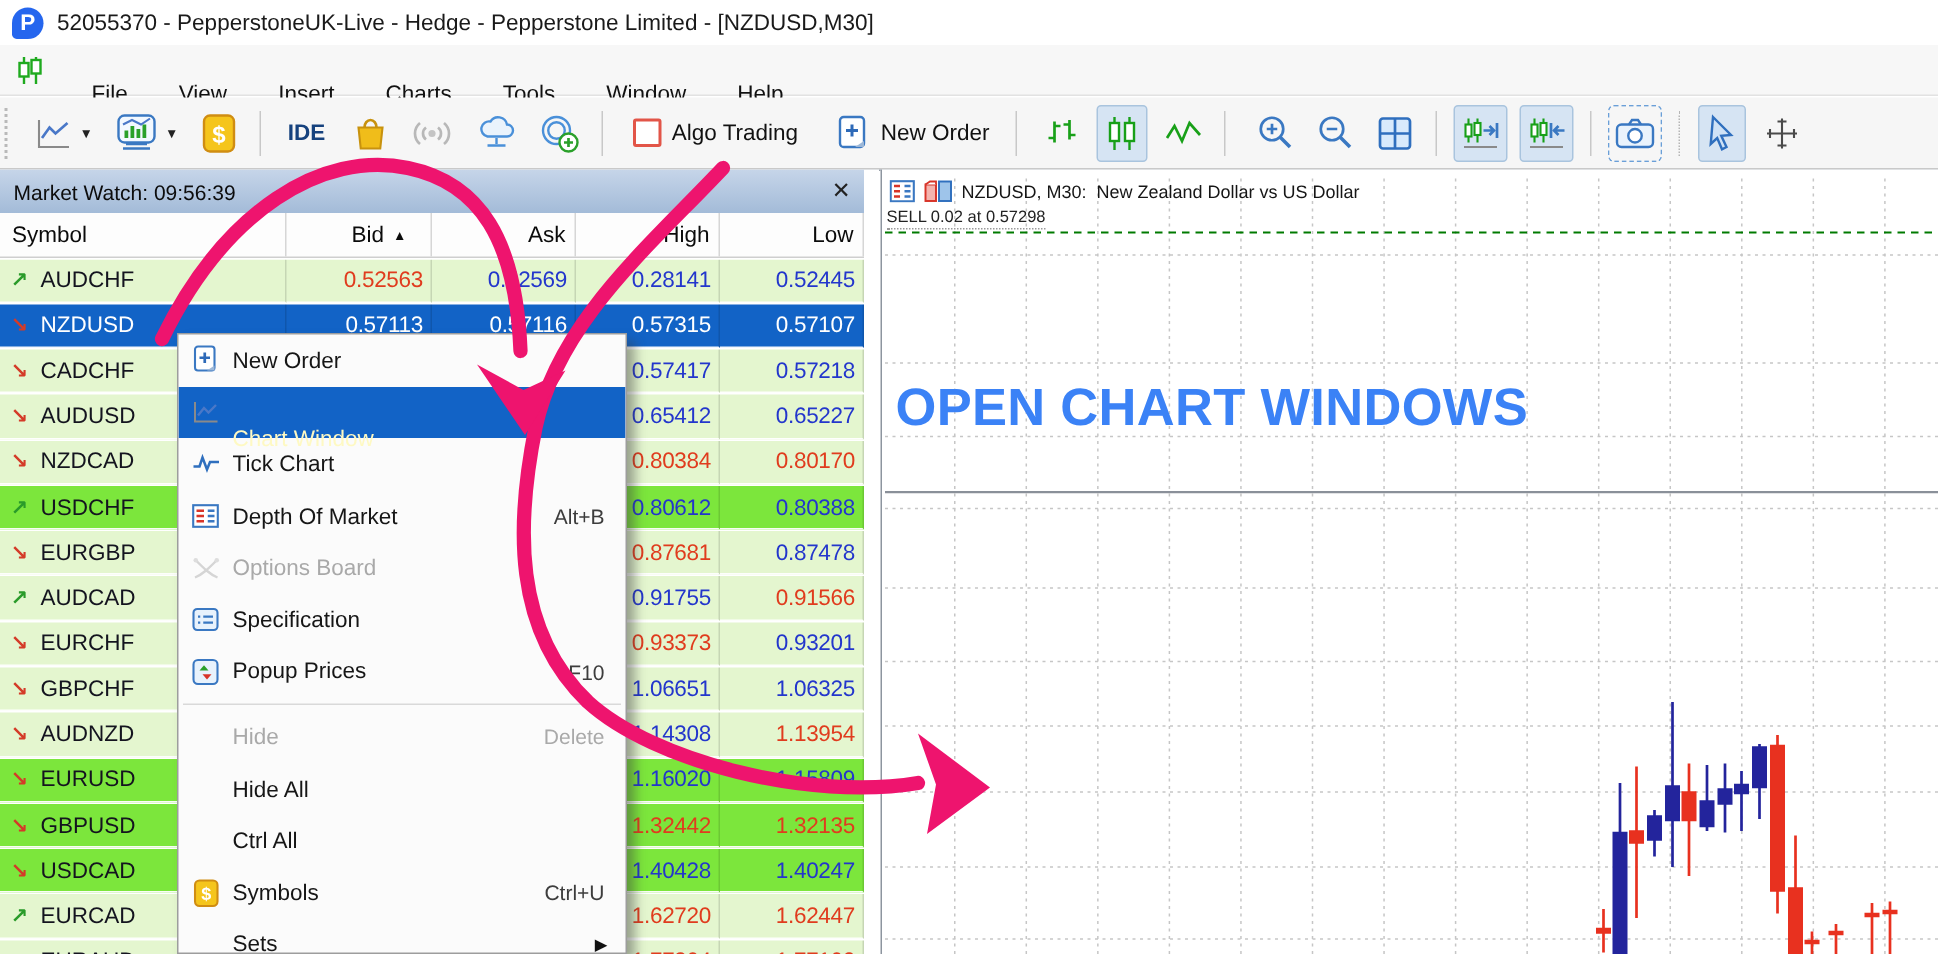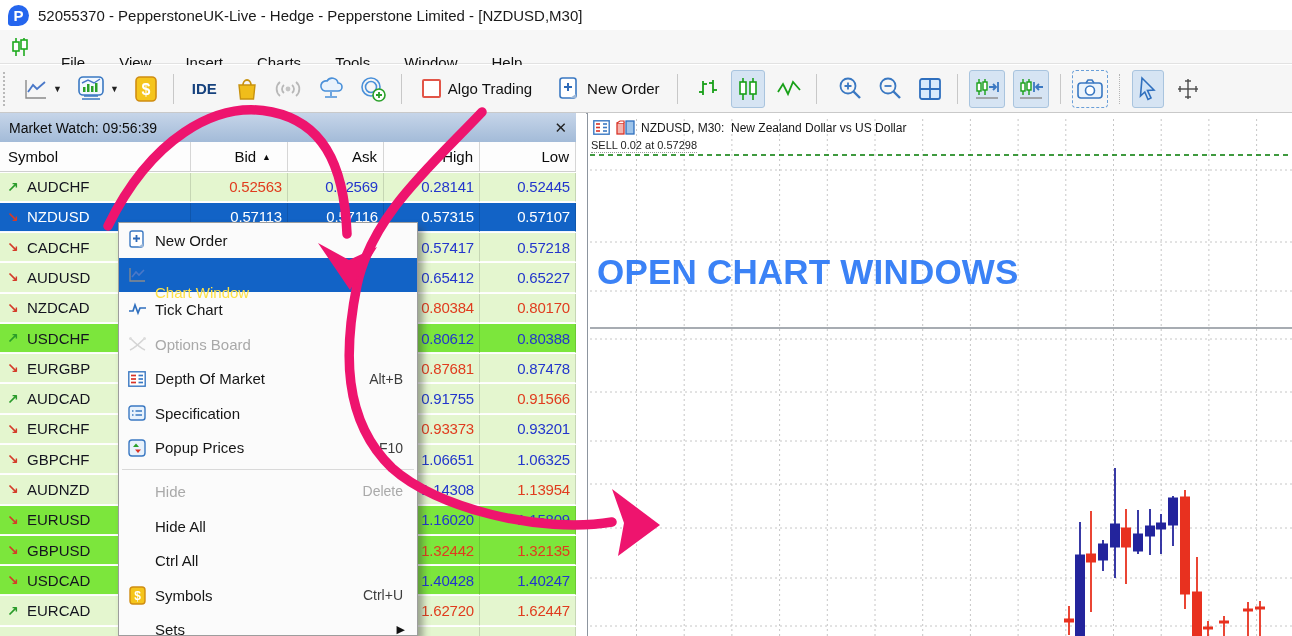--- a/index.html
+++ b/index.html
@@ -61,21 +61,21 @@
   
   .ctxmenu{position:absolute;left:118px;top:222px;width:300px;height:414px;background:#fbfbfb;
            border:1px solid #9d9d9d;box-sizing:border-box;z-index:30;overflow:hidden;
            box-shadow:5px 5px 7px rgba(60,60,60,0.45);}
   .mi{height:34.6px;display:flex;align-items:center;box-sizing:border-box;}
   .mi .ic{width:36px;display:flex;align-items:center;justify-content:center;flex:0 0 36px;}
   .mi .lbl{font-size:15px;color:#161616;}
   .mi .sc{margin-left:auto;padding-right:14px;font-size:14px;color:#3d3d3d;}
   .mi.disabled .lbl,.mi.disabled .sc{color:#a9a9a9;}
   .mi.selected{background:#1263c6;}
-  .mi.selected .lbl{color:#fde047;margin-top:35px;}
+  .mi.selected .lbl{color:#fef9c3;margin-top:35px;}
   .mi .sub{margin-left:auto;padding-right:12px;font-size:11px;color:#111;}
   .msep{height:1px;background:#d9d9d9;margin:4px 3px;}
 </style>
 </head>
 <body>
 
 <div class="titlebar">
   <div class="logo">P</div>
   <div class="wintitle">52055370 - PepperstoneUK-Live - Hedge - Pepperstone Limited - [NZDUSD,M30]</div>
 </div>
@@ -639,52 +639,52 @@
       <span class="lbl">Chart Window</span>
     </div>
     <div class="mi">
       <span class="ic">
         <svg width="19" height="14" viewBox="0 0 19 14">
           <polyline points="1,9 5,9 7,3 10,11 12,6 14,6 18,6" stroke="#2f6fbe" stroke-width="1.7" fill="none"></polyline>
         </svg>
       </span>
       <span class="lbl">Tick Chart</span>
     </div>
-    <div class="mi disabled">
-      <span class="ic" style="filter: grayscale(1) opacity(0.55);">
-        <svg width="19" height="16" viewBox="0 0 19 16">
-          <g stroke="#b5b5b5" stroke-width="1.6" fill="none">
-            <path d="M2 2 C 8 8, 12 12, 17 14"></path>
-            <path d="M17 2 C 11 8, 7 12, 2 14"></path>
-          </g>
-          <circle cx="2.5" cy="2.5" r="1.5" fill="#c4c4c4"></circle>
-          <circle cx="16.5" cy="2.5" r="1.5" fill="#c4c4c4"></circle>
-        </svg>
-      </span>
-      <span class="lbl">Options Board</span>
-    </div>
     <div class="mi">
       <span class="ic">
         <svg width="18" height="16" viewBox="0 0 18 16">
           <rect x="0.8" y="0.8" width="16.4" height="14.4" fill="#fff" stroke="#3a78c2" stroke-width="1.4"></rect>
           <g stroke="#d83428" stroke-width="1.7">
             <line x1="3" y1="4.5" x2="8" y2="4.5"></line>
             <line x1="3" y1="8" x2="8" y2="8"></line>
             <line x1="3" y1="11.5" x2="8" y2="11.5"></line>
           </g>
           <g stroke="#3a78c2" stroke-width="1.7">
             <line x1="10.5" y1="4.5" x2="15" y2="4.5"></line>
             <line x1="10.5" y1="8" x2="15" y2="8"></line>
             <line x1="10.5" y1="11.5" x2="15" y2="11.5"></line>
           </g>
         </svg>
       </span>
       <span class="lbl">Depth Of Market</span>
       <span class="sc">Alt+B</span>
     </div>
+    <div class="mi disabled">
+      <span class="ic" style="filter: grayscale(1) opacity(0.55);">
+        <svg width="19" height="16" viewBox="0 0 19 16">
+          <g stroke="#b5b5b5" stroke-width="1.6" fill="none">
+            <path d="M2 2 C 8 8, 12 12, 17 14"></path>
+            <path d="M17 2 C 11 8, 7 12, 2 14"></path>
+          </g>
+          <circle cx="2.5" cy="2.5" r="1.5" fill="#c4c4c4"></circle>
+          <circle cx="16.5" cy="2.5" r="1.5" fill="#c4c4c4"></circle>
+        </svg>
+      </span>
+      <span class="lbl">Options Board</span>
+    </div>
     <div class="mi">
       <span class="ic">
         <svg width="18" height="16" viewBox="0 0 18 16">
           <rect x="1" y="1" width="16" height="14" rx="2.5" fill="#e8f2fc" stroke="#3a78c2" stroke-width="1.4"></rect>
           <g stroke="#3a78c2" stroke-width="1.5">
             <line x1="4" y1="6" x2="5.5" y2="6"></line>
             <line x1="7.5" y1="6" x2="14" y2="6"></line>
             <line x1="4" y1="10" x2="5.5" y2="10"></line>
             <line x1="7.5" y1="10" x2="14" y2="10"></line>
           </g>

